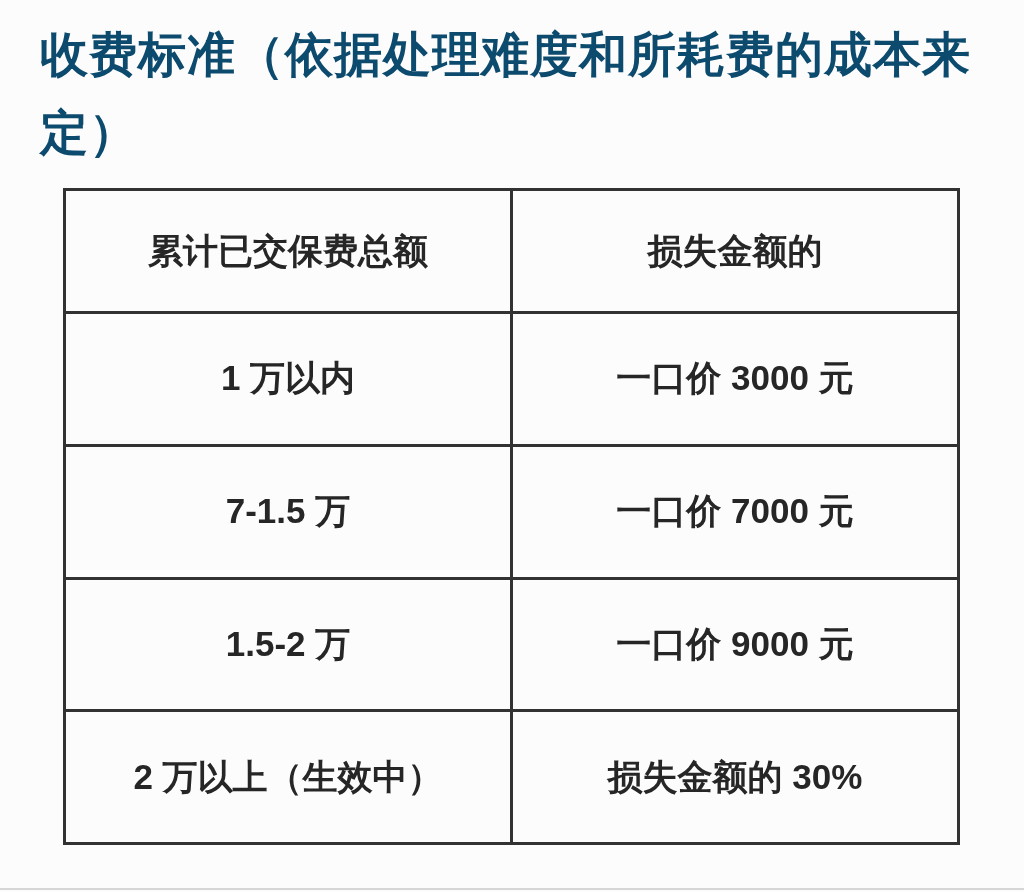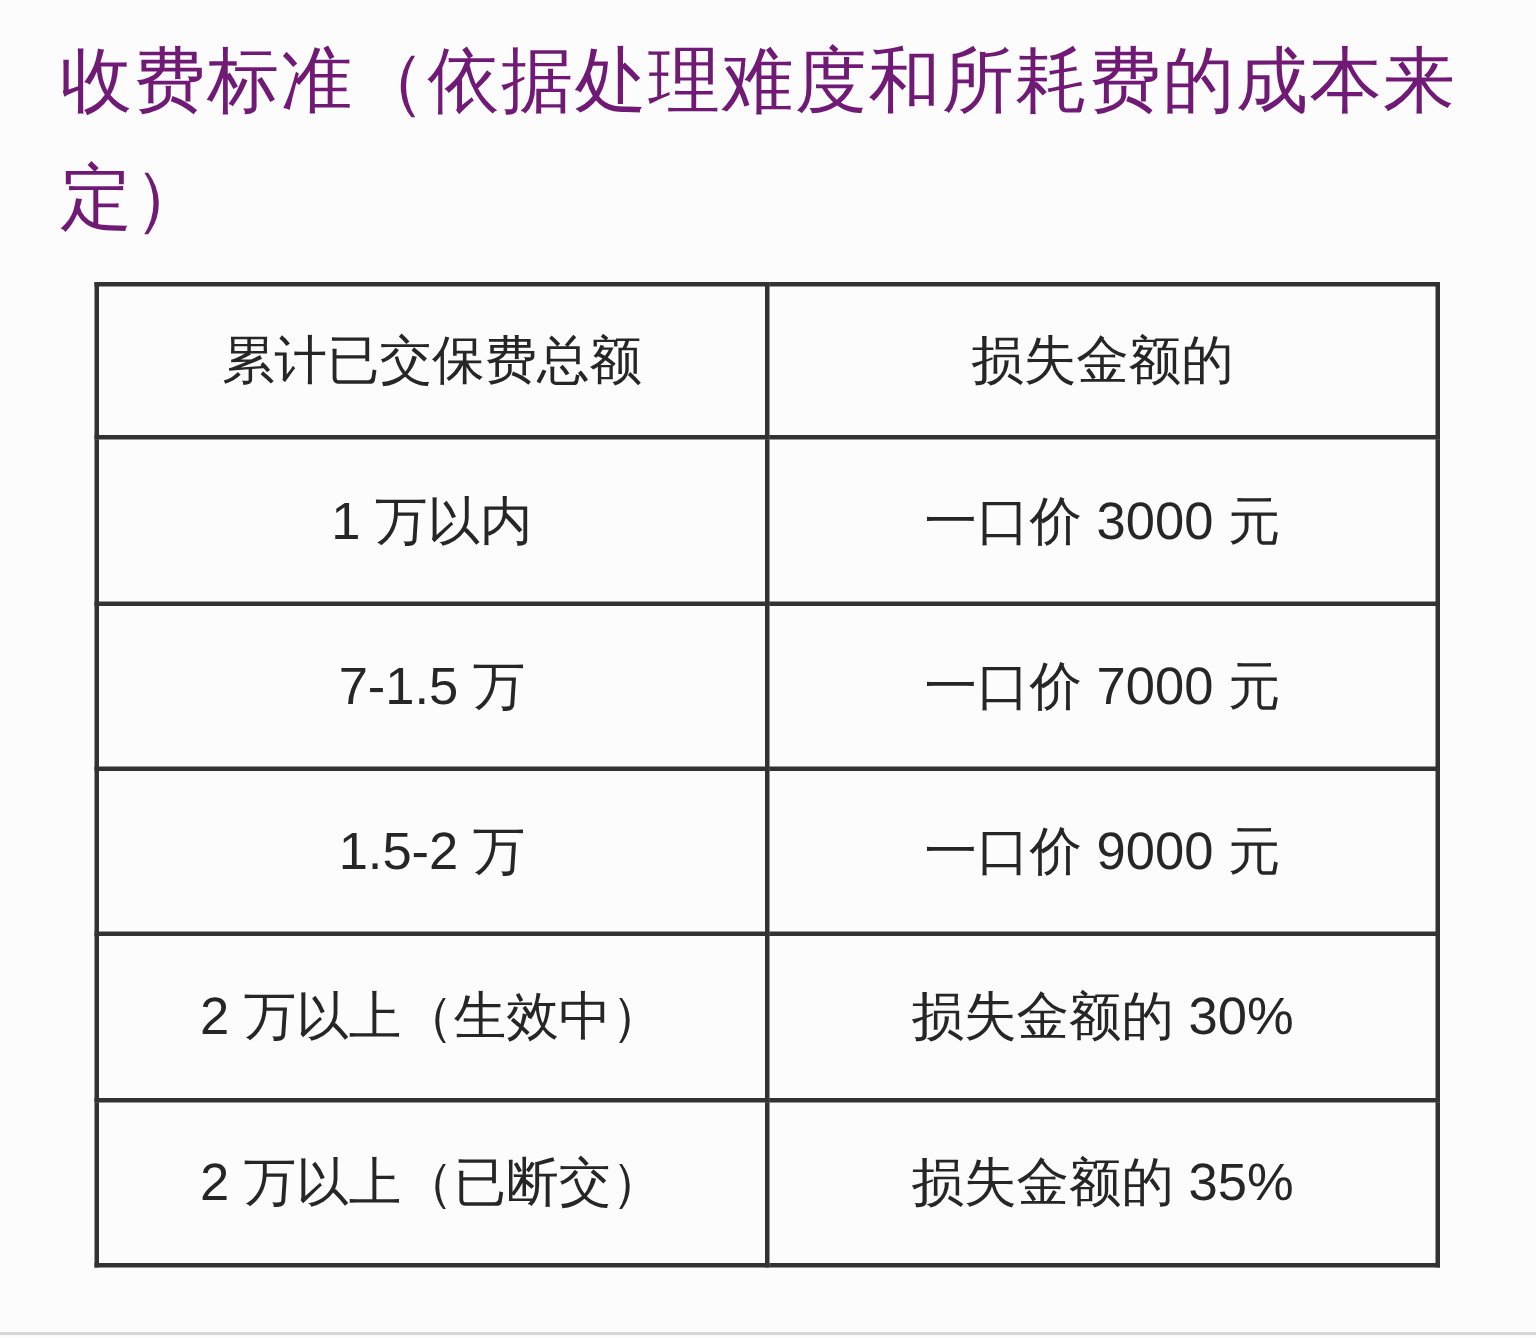--- a/index.html
+++ b/index.html
@@ -14,41 +14,41 @@
     background: #fcfcfc;
     font-family: "Liberation Sans", "DejaVu Sans", sans-serif;
   }
   .page-title {
     position: absolute;
     left: 40px;
     top: 16px;
     width: 950px;
     font-size: 48px;
     line-height: 78px;
-    font-weight: 400;
-    color: #701a75;
+    font-weight: 700;
+    color: #0c4a6e;
     white-space: pre-line;
     letter-spacing: 1px;
   }
   table.fee-table {
     position: absolute;
     left: 63px;
     top: 188px;
     width: 897px;
     height: 657px;
     border-collapse: collapse;
     table-layout: fixed;
   }
   table.fee-table th,
   table.fee-table td {
     border: 3px solid #323232;
     text-align: center;
     vertical-align: middle;
     font-size: 35px;
-    font-weight: 400;
+    font-weight: 700;
     color: #262626;
     padding: 0;
     white-space: pre-line;
   }
   tr.r-header { height: 77px; }
   tr.r-normal { height: 83px; }
   tr.r-tall   { height: 160px; }
   tr.r-tall td { line-height: 73px; }
   .bottom-edge-line {
     position: absolute;
@@ -80,20 +80,16 @@
       <td>一口价 7000 元</td>
     </tr>
     <tr class="r-normal">
       <td>1.5-2 万</td>
       <td>一口价 9000 元</td>
     </tr>
     <tr class="r-normal">
       <td>2 万以上（生效中）</td>
       <td>损失金额的 30%</td>
     </tr>
-    <tr class="r-normal">
-      <td>2 万以上（已断交）</td>
-      <td>损失金额的 35%</td>
-    </tr>
   </tbody>
 </table>
 
 <div class="bottom-edge-line"></div>
 
 </body></html>

